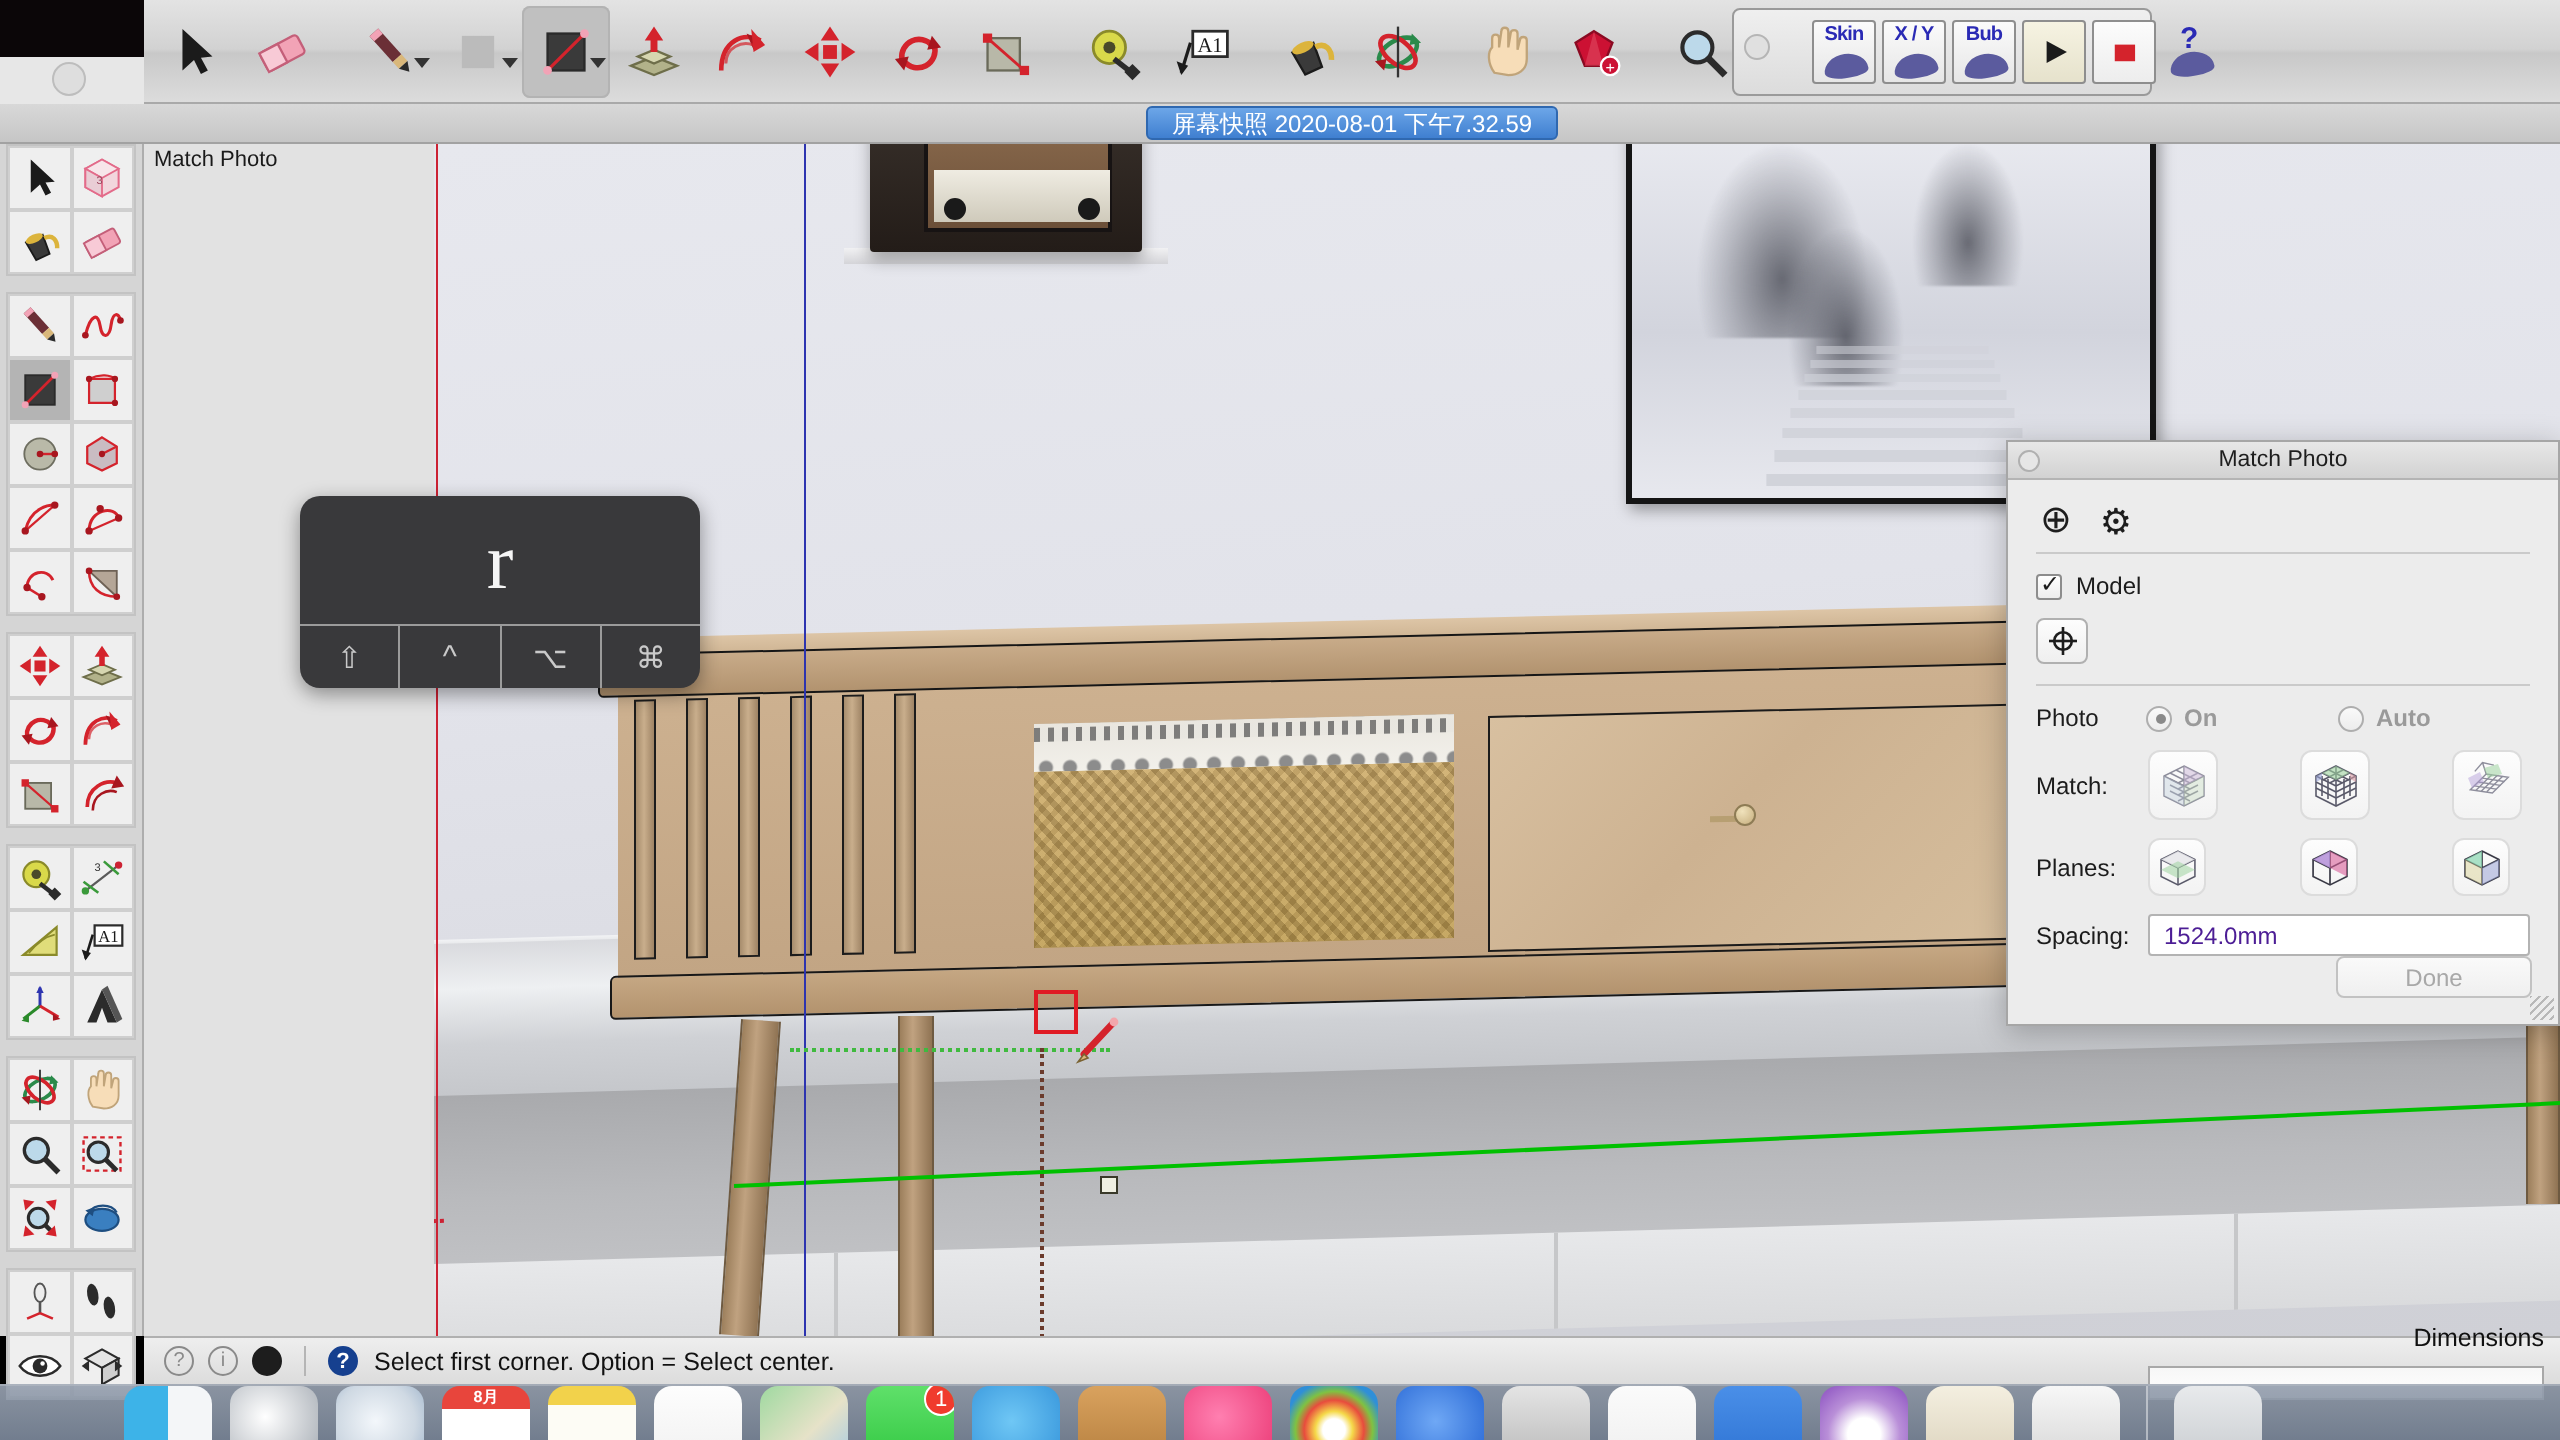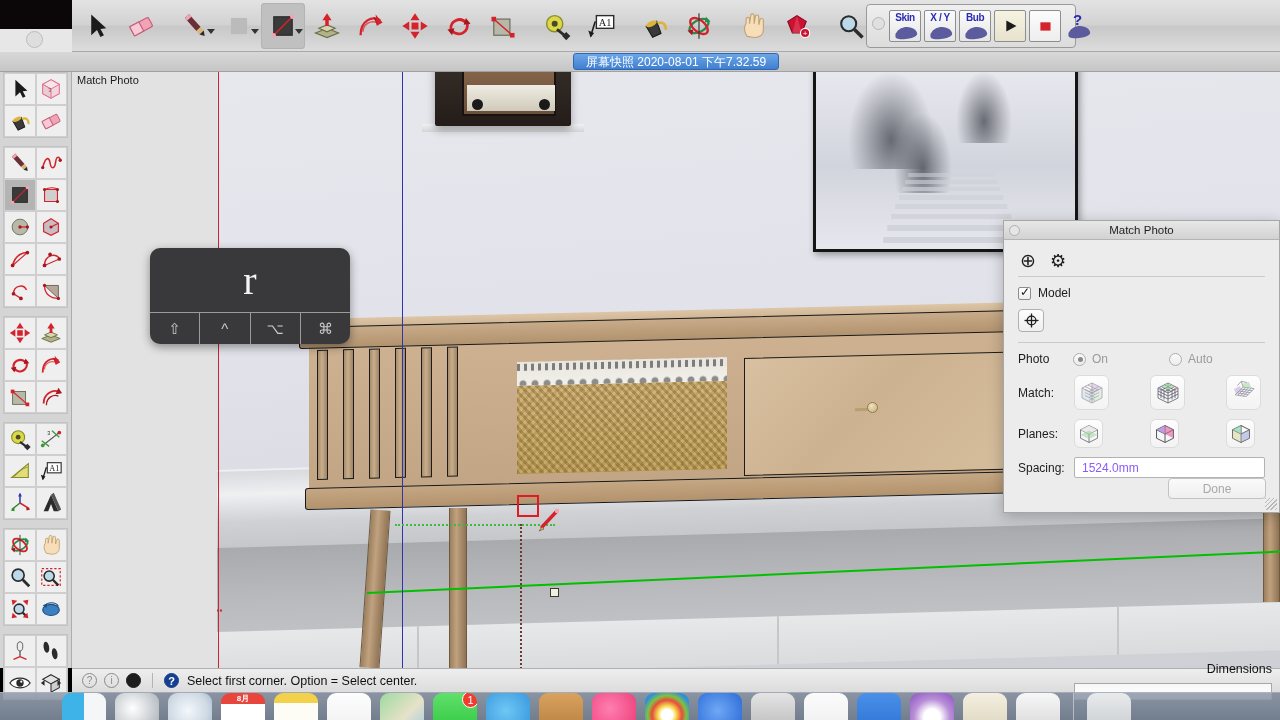--- a/index.html
+++ b/index.html
@@ -22,21 +22,21 @@
   .tb-btn { width:44px; height:46px; display:flex; align-items:center; justify-content:center;
     position:relative; border-radius:4px; }
   .tb-btn.active { background:#c0c0c0; box-shadow: inset 0 0 0 1px #b3b3b3; }
   .tb-caret { position:absolute; right:2px; bottom:15px; width:0;height:0;
     border-left:4px solid transparent;border-right:4px solid transparent;border-top:5px solid #333; }
   .tb-sep { width:10px; }
 
   
   .float-tb { position:absolute; left:866px; top:4px; width:210px; height:44px;
     background:linear-gradient(to bottom,#efefef,#dcdcdc); border:1px solid #9a9a9a; border-radius:4px;
-    display:flex; align-items:center; padding-left:22px; }
+    display:flex; align-items:center; padding-left:39px; }
   .float-tb .grip { position:absolute; left:5px; top:12px; width:13px;height:13px;border-radius:50%;
     background:#e0e0e0; border:1px solid #b5b5b5;}
   .ftb-btn { width:32px;height:32px; margin-right:3px; border:1px solid #8e8e8e; border-radius:2px;
     background:linear-gradient(to bottom,#fbfbfb,#e6e6e6); display:flex;align-items:center;justify-content:center;
     position:relative; overflow:hidden;}
   .ftb-lbl { position:absolute; top:1px; left:0; width:100%; text-align:center;
     font-size:10px; font-weight:bold; color:#2a2ab5; font-family:"Liberation Sans",sans-serif; letter-spacing:-0.4px;}
   .ftb-ruby { position:absolute; bottom:2px; left:5px; width:22px;height:12px;
     background:#5b5b9e; border-radius:50% 50% 45% 45% / 70% 70% 30% 30%; transform:rotate(-8deg);}
 
@@ -191,27 +191,27 @@
     background:linear-gradient(to bottom,#fdfdfd,#f0f0f0); font-size:12px; color:#2a2a2a;
     display:flex; align-items:center; justify-content:center;}
   .mp-row { display:flex; align-items:center; margin-bottom:9px;}
   .mp-rowlbl { width:56px; font-size:12px; color:#1c1c1c;}
   .radio-grp { display:flex; gap:0; flex:1; }
   .radio-item { display:flex; align-items:center; gap:6px; width:96px;}
   .radio-o { width:13px;height:13px;border-radius:50%;border:1px solid #aeaeae;
     background:linear-gradient(to bottom,#fafafa,#ececec); position:relative;}
   .radio-o.on:after { content:""; position:absolute; left:3.5px; top:3.5px; width:5px;height:5px;
     border-radius:50%; background:#8a8a8a;}
-  .radio-txt { font-size:12px; color:#9a9a9a;}
+  .radio-txt { font-size:12px; color:#9a9a9a;font-weight:bold;}
   .icon-grp { display:flex; flex:1; justify-content:space-between; padding-right:4px;}
   .icon-tile { width:35px; height:35px; border:1px solid #dcdcdc; border-radius:6px;
     background:linear-gradient(to bottom,#fdfdfd,#f3f3f3); display:flex;align-items:center;justify-content:center;}
   .icon-tile.sm { width:29px;height:29px;}
   .mp-input { flex:1; height:21px; border:1px solid #b3b3b3; border-radius:2px; background:#fff;
-    font-size:12px; color:#8b5cf6; padding:0 7px; line-height:21px;}
+    font-size:12px; color:#4c1d95; padding:0 7px; line-height:21px;}
   .mp-done { position:absolute; right:13px; bottom:13px; width:98px; height:21px;
     border:1px solid #c2c2c2; border-radius:4px; background:linear-gradient(to bottom,#fafafa,#efefef);
     font-size:12px; color:#a8a8a8; text-align:center; line-height:21px;}
   .mp-grip { position:absolute; right:2px; bottom:2px; width:12px;height:12px;
     background:repeating-linear-gradient(135deg,#b8b8b8 0 1px,transparent 1px 3px);}
 
   
   .statusbar { position:absolute; left:72px; top:668px; width:1208px; height:24px;
     background:linear-gradient(to bottom,#eeeeee,#dcdcdc); border-top:1px solid #b0b0b0;
     display:flex; align-items:center; }

